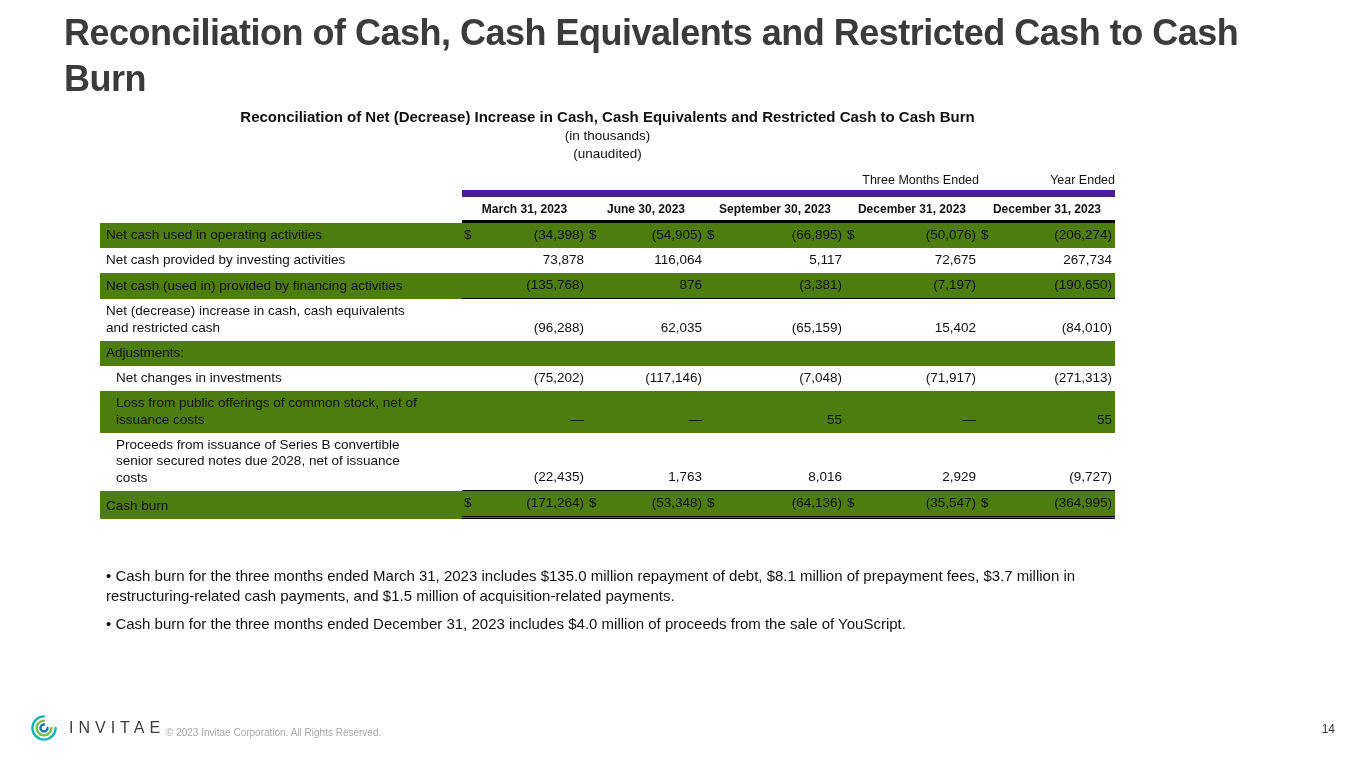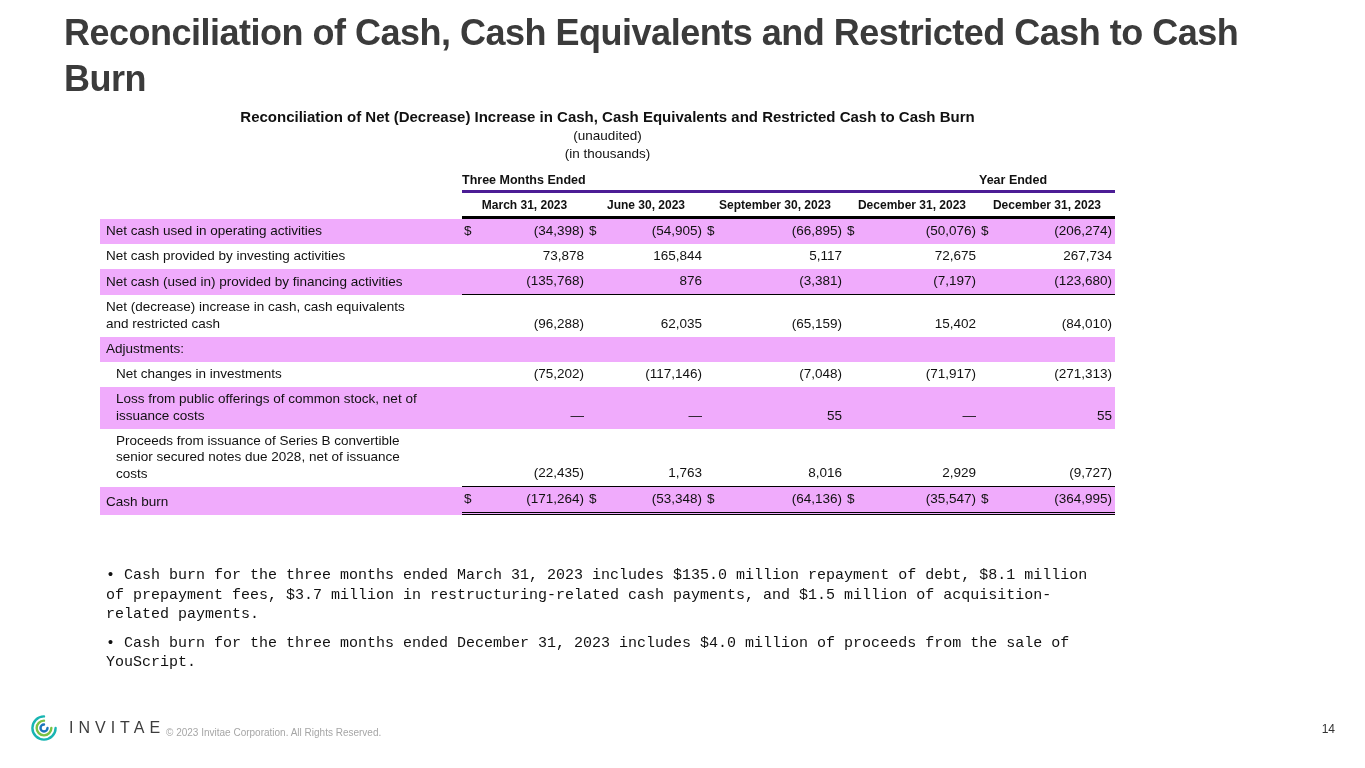--- a/index.html
+++ b/index.html
@@ -21,61 +21,61 @@
 
   .table-area { position:absolute; left:100px; top:108px; width:1015px; }
   .tbl-heading { text-align:center; font-weight:bold; font-size:15px; color:#111; }
   .tbl-sub { text-align:center; font-size:13.5px; margin-top:3px; color:#111; }
 
   table.recon {
     border-collapse:collapse; width:100%; table-layout:fixed;
     margin-top:10px; font-size:13.5px; color:#111;
   }
   table.recon td, table.recon th { padding:0; vertical-align:bottom; font-weight:normal; text-align:left; }
-  tr.shaded { background:#f0abfc; }
+  tr.shaded { background:#4d7c0f; }
 
   .label-text { padding:4px 0 4px 6px; max-width:305px; line-height:1.25; }
   .label-text.indent { padding-left:16px; max-width:309px; }
 
   .value-cell { padding-left:8px; }
   .cellbox {
     display:flex; justify-content:space-between; align-items:baseline;
     padding:4px 3px 4px 2px; line-height:1.25; min-height:17px;
   }
   .u-single { border-bottom:1px solid #000; }
   .u-double { border-bottom:3px double #000; }
 
   .groupbox {
-    border-bottom:3px solid #4c1d95; text-align:left; font-weight:bold;
+    border-bottom:7px solid #4c1d95; text-align:right; font-weight:normal;
     font-size:12.5px; padding:2px 0 3px 0;
   }
   .colhead {
     border-bottom:3px solid #000000; text-align:center; font-weight:bold;
     font-size:12px; padding:5px 0 4px 0;
   }
 
   .footnotes { position:absolute; left:106px; top:566px; width:985px; font-size:15px; line-height:1.3; color:#111; }
-  .footnote { margin-bottom:9px;font-family:Liberation Mono, monospace; }
+  .footnote { margin-bottom:9px; }
 
   .footer-logo { position:absolute; left:28px; top:712px; display:flex; align-items:center; gap:9px; }
   .logo-text { font-size:16px; letter-spacing:5px; color:#3d3d3d; }
   .copyright { position:absolute; left:166px; top:727px; font-size:10px; color:#a6a6a6; }
   .page-num { position:absolute; right:30px; top:722px; font-size:12px; color:#333; }
 </style>
 </head>
 <body>
 
 <div class="slide">
 
   <div class="title">Reconciliation of Cash, Cash Equivalents and Restricted Cash to Cash Burn</div>
 
   <div class="table-area">
     <div class="tbl-heading">Reconciliation of Net (Decrease) Increase in Cash, Cash Equivalents and Restricted Cash to Cash Burn</div>
+    <div class="tbl-sub">(in thousands)</div>
     <div class="tbl-sub">(unaudited)</div>
-    <div class="tbl-sub">(in thousands)</div>
 
     <table class="recon">
       <colgroup>
         <col style="width:362px">
         <col style="width:125px">
         <col style="width:118px">
         <col style="width:140px">
         <col style="width:134px">
         <col style="width:136px">
       </colgroup>
@@ -150,21 +150,21 @@
             </td>
             <td class="value-cell">
               <div class="cellbox">
                 <span></span>
                 <span>73,878</span>
               </div>
             </td>
             <td class="value-cell">
               <div class="cellbox">
                 <span></span>
-                <span>165,844</span>
+                <span>116,064</span>
               </div>
             </td>
             <td class="value-cell">
               <div class="cellbox">
                 <span></span>
                 <span>5,117</span>
               </div>
             </td>
             <td class="value-cell">
               <div class="cellbox">
@@ -203,21 +203,21 @@
             </td>
             <td class="value-cell">
               <div class="cellbox u-single">
                 <span></span>
                 <span>(7,197)</span>
               </div>
             </td>
             <td class="value-cell">
               <div class="cellbox u-single">
                 <span></span>
-                <span>(123,680)</span>
+                <span>(190,650)</span>
               </div>
             </td>
           </tr>
           <tr>
             <td>
               <div class="label-text">Net (decrease) increase in cash, cash equivalents and restricted cash</div>
             </td>
             <td class="value-cell">
               <div class="cellbox">
                 <span></span>

